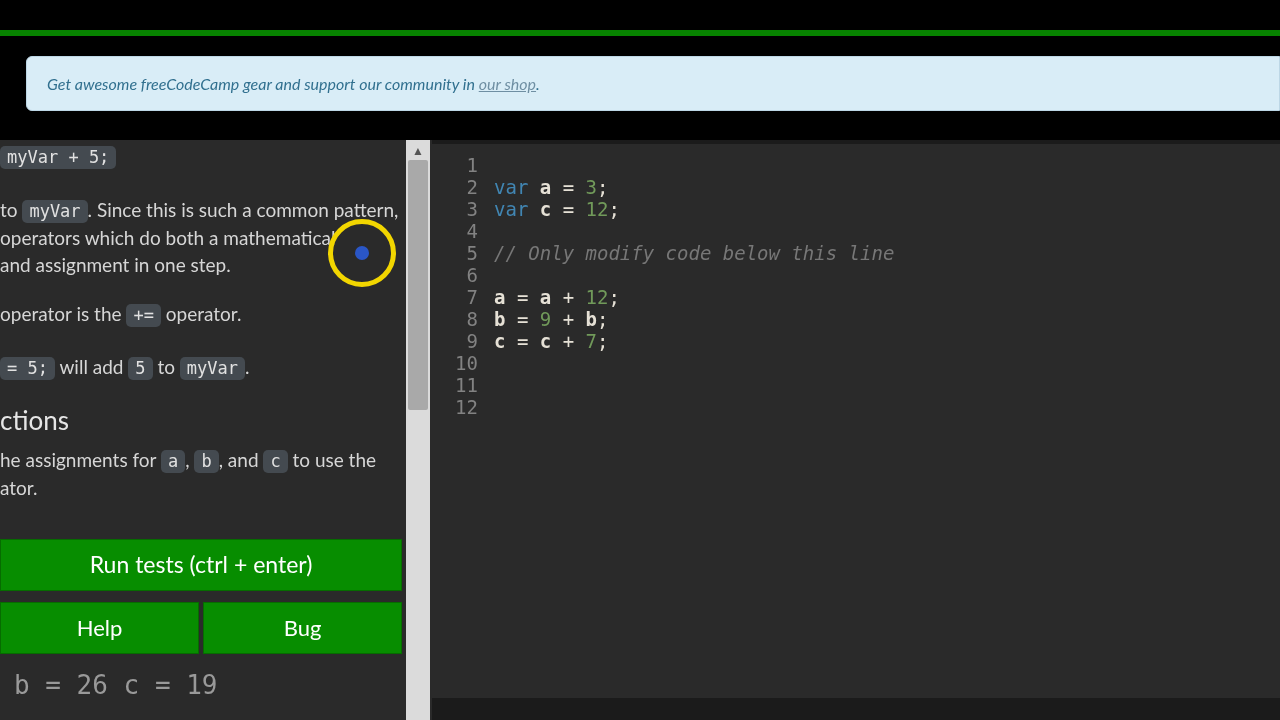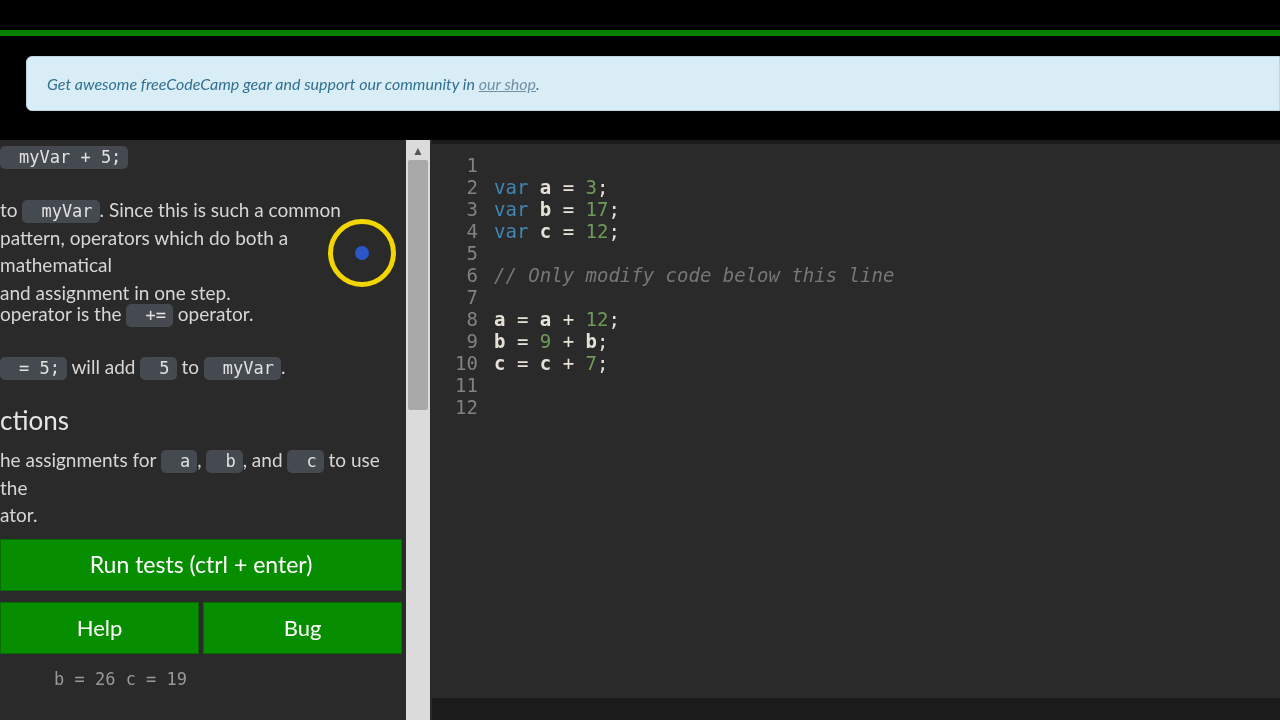--- a/index.html
+++ b/index.html
@@ -41,21 +41,21 @@
     padding: 0 4px 0 0;
     color: #d6d6d6;
     font-size: 19px;
     line-height: 1.45;
   }
   .code-inline {
     display: inline-block;
     background: #444a50;
     color: #e1e1e1;
     border-radius: 5px;
-    padding: 0 7px 1px 19px;
+    padding: 0 7px 1px 7px;
     font-family: 'Menlo', 'Consolas', monospace;
     font-size: 17px;
     line-height: 1.3;
     vertical-align: baseline;
   }
   .fragment-top {
     position: absolute; top: 2px; left: 0;
   }
   .para1 { position: absolute; top: 56px; left: 0; width: 400px; }
   .para2 { position: absolute; top: 160px; left: 0; width: 400px; }
@@ -70,21 +70,21 @@
     border: 1px solid #066c00;
     text-align: right;
   }
   .btn-row { position: absolute; top: 462px; left: 0; width: 402px; height: 52px; display: flex; }
   .btn2 {
     flex: 1; background: #078d00; color: #fff; display: flex; align-items: center; justify-content: center;
     font-size: 22px; cursor: pointer; border: 1px solid #066c00; margin-right: 4px;
   }
   .btn2.first { flex: 0 0 84px; }
   .btn2:last-child { margin-right: 0; }
-  .testout { position: absolute; top: 527px; left: 14px; font-size: 17px; font-family: 'Menlo','Consolas', monospace; color: #999; margin-left: 40px; }
+  .testout { position: absolute; top: 527px; left: 14px; font-size: 26px; font-family: 'Menlo','Consolas', monospace; color: #999; }
   .scrollbar-track {
     position: absolute; top: 0; right: 2px; width: 24px; bottom: 0;
     background: #dbdbdb;
   }
   .scroll-up {
     position: absolute; top: 0; left: 0; right: 0; height: 20px;
     background: #dbdbdb; display: flex; align-items: center; justify-content: center;
     font-size: 12px; color: #555;
   }
   .scroll-thumb {
@@ -207,21 +207,20 @@
           <div>7</div>
           <div>8</div>
           <div>9</div>
           <div>10</div>
           <div>11</div>
           <div>12</div>
         </div>
       <div class="code" id="codearea">
           <div></div>
           <div><span class="kw">var </span><span class="vn">a</span><span class="op"> = </span><span class="num">3</span><span class="pn">;</span></div>
-          <div><span class="kw">var </span><span class="vn">b</span><span class="op"> = </span><span class="num">17</span><span class="pn">;</span></div>
           <div><span class="kw">var </span><span class="vn">c</span><span class="op"> = </span><span class="num">12</span><span class="pn">;</span></div>
           <div></div>
           <div><span class="cm">// Only modify code below this line</span></div>
           <div></div>
           <div><span class="vn">a</span><span class="op"> = </span><span class="vn">a</span><span class="op"> + </span><span class="num">12</span><span class="pn">;</span></div>
           <div><span class="vn">b</span><span class="op"> = </span><span class="num">9</span><span class="op"> + </span><span class="vn">b</span><span class="pn">;</span></div>
           <div><span class="vn">c</span><span class="op"> = </span><span class="vn">c</span><span class="op"> + </span><span class="num">7</span><span class="pn">;</span></div>
           <div></div>
           <div></div>
         </div>

